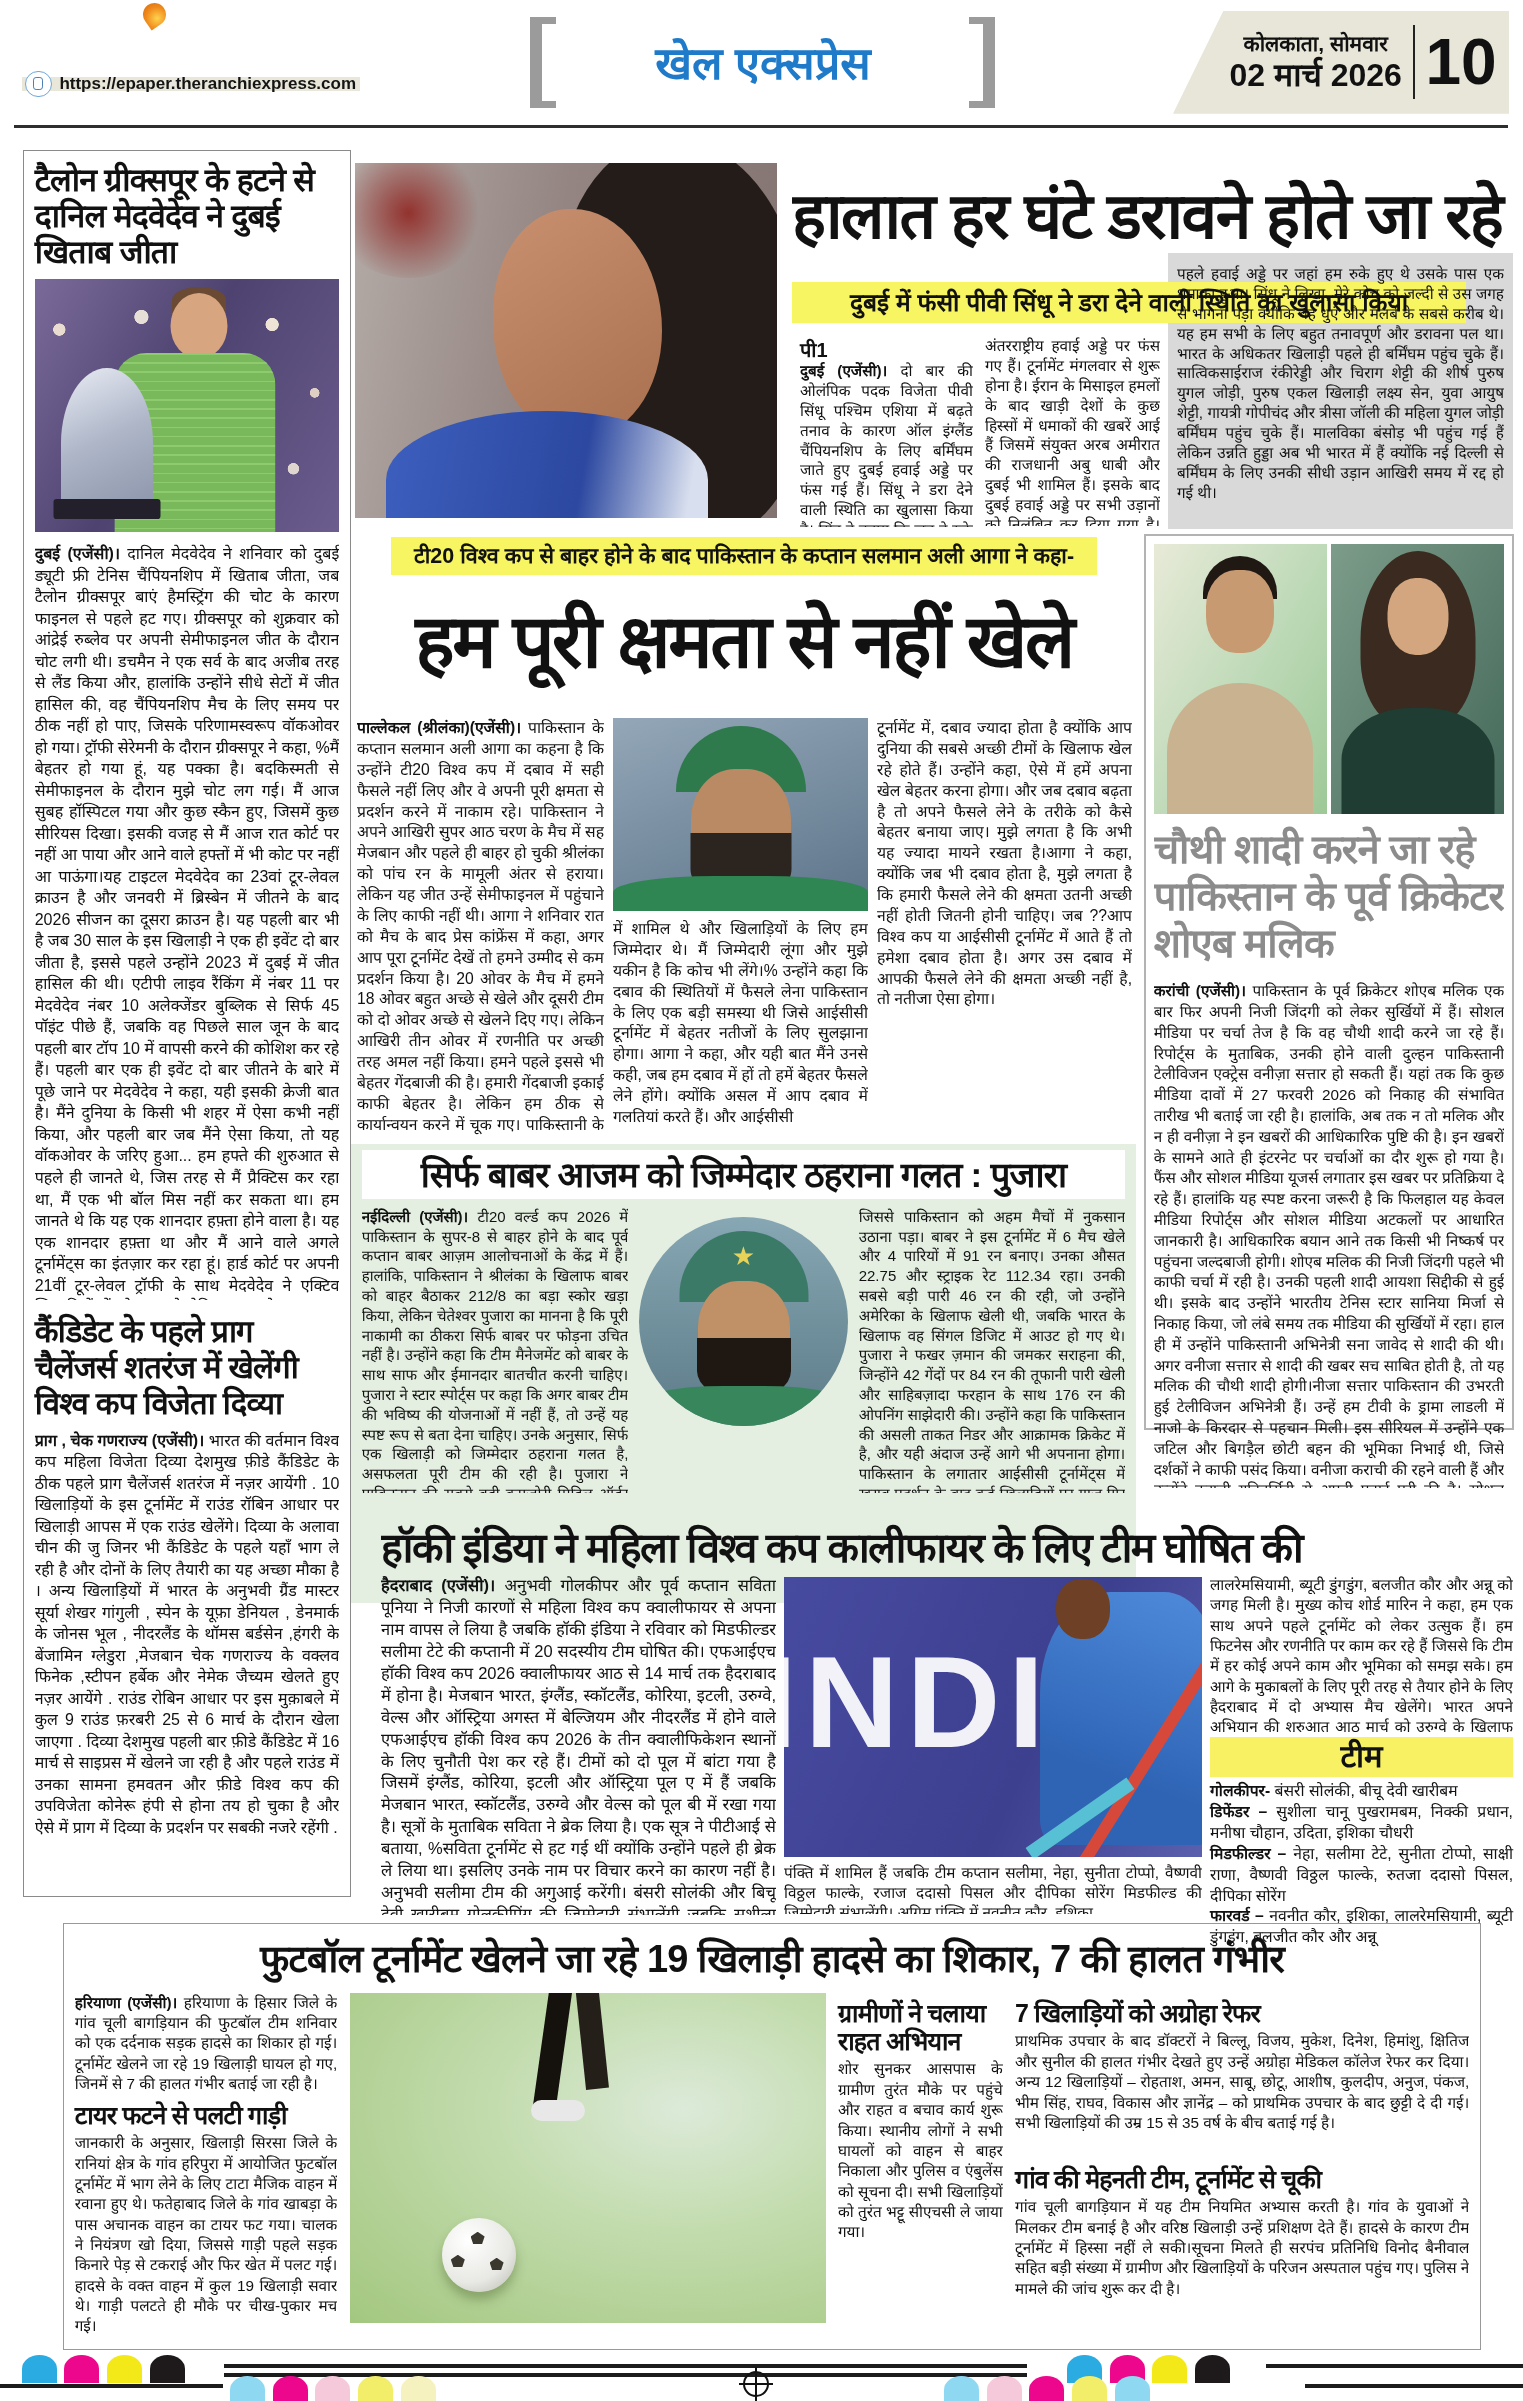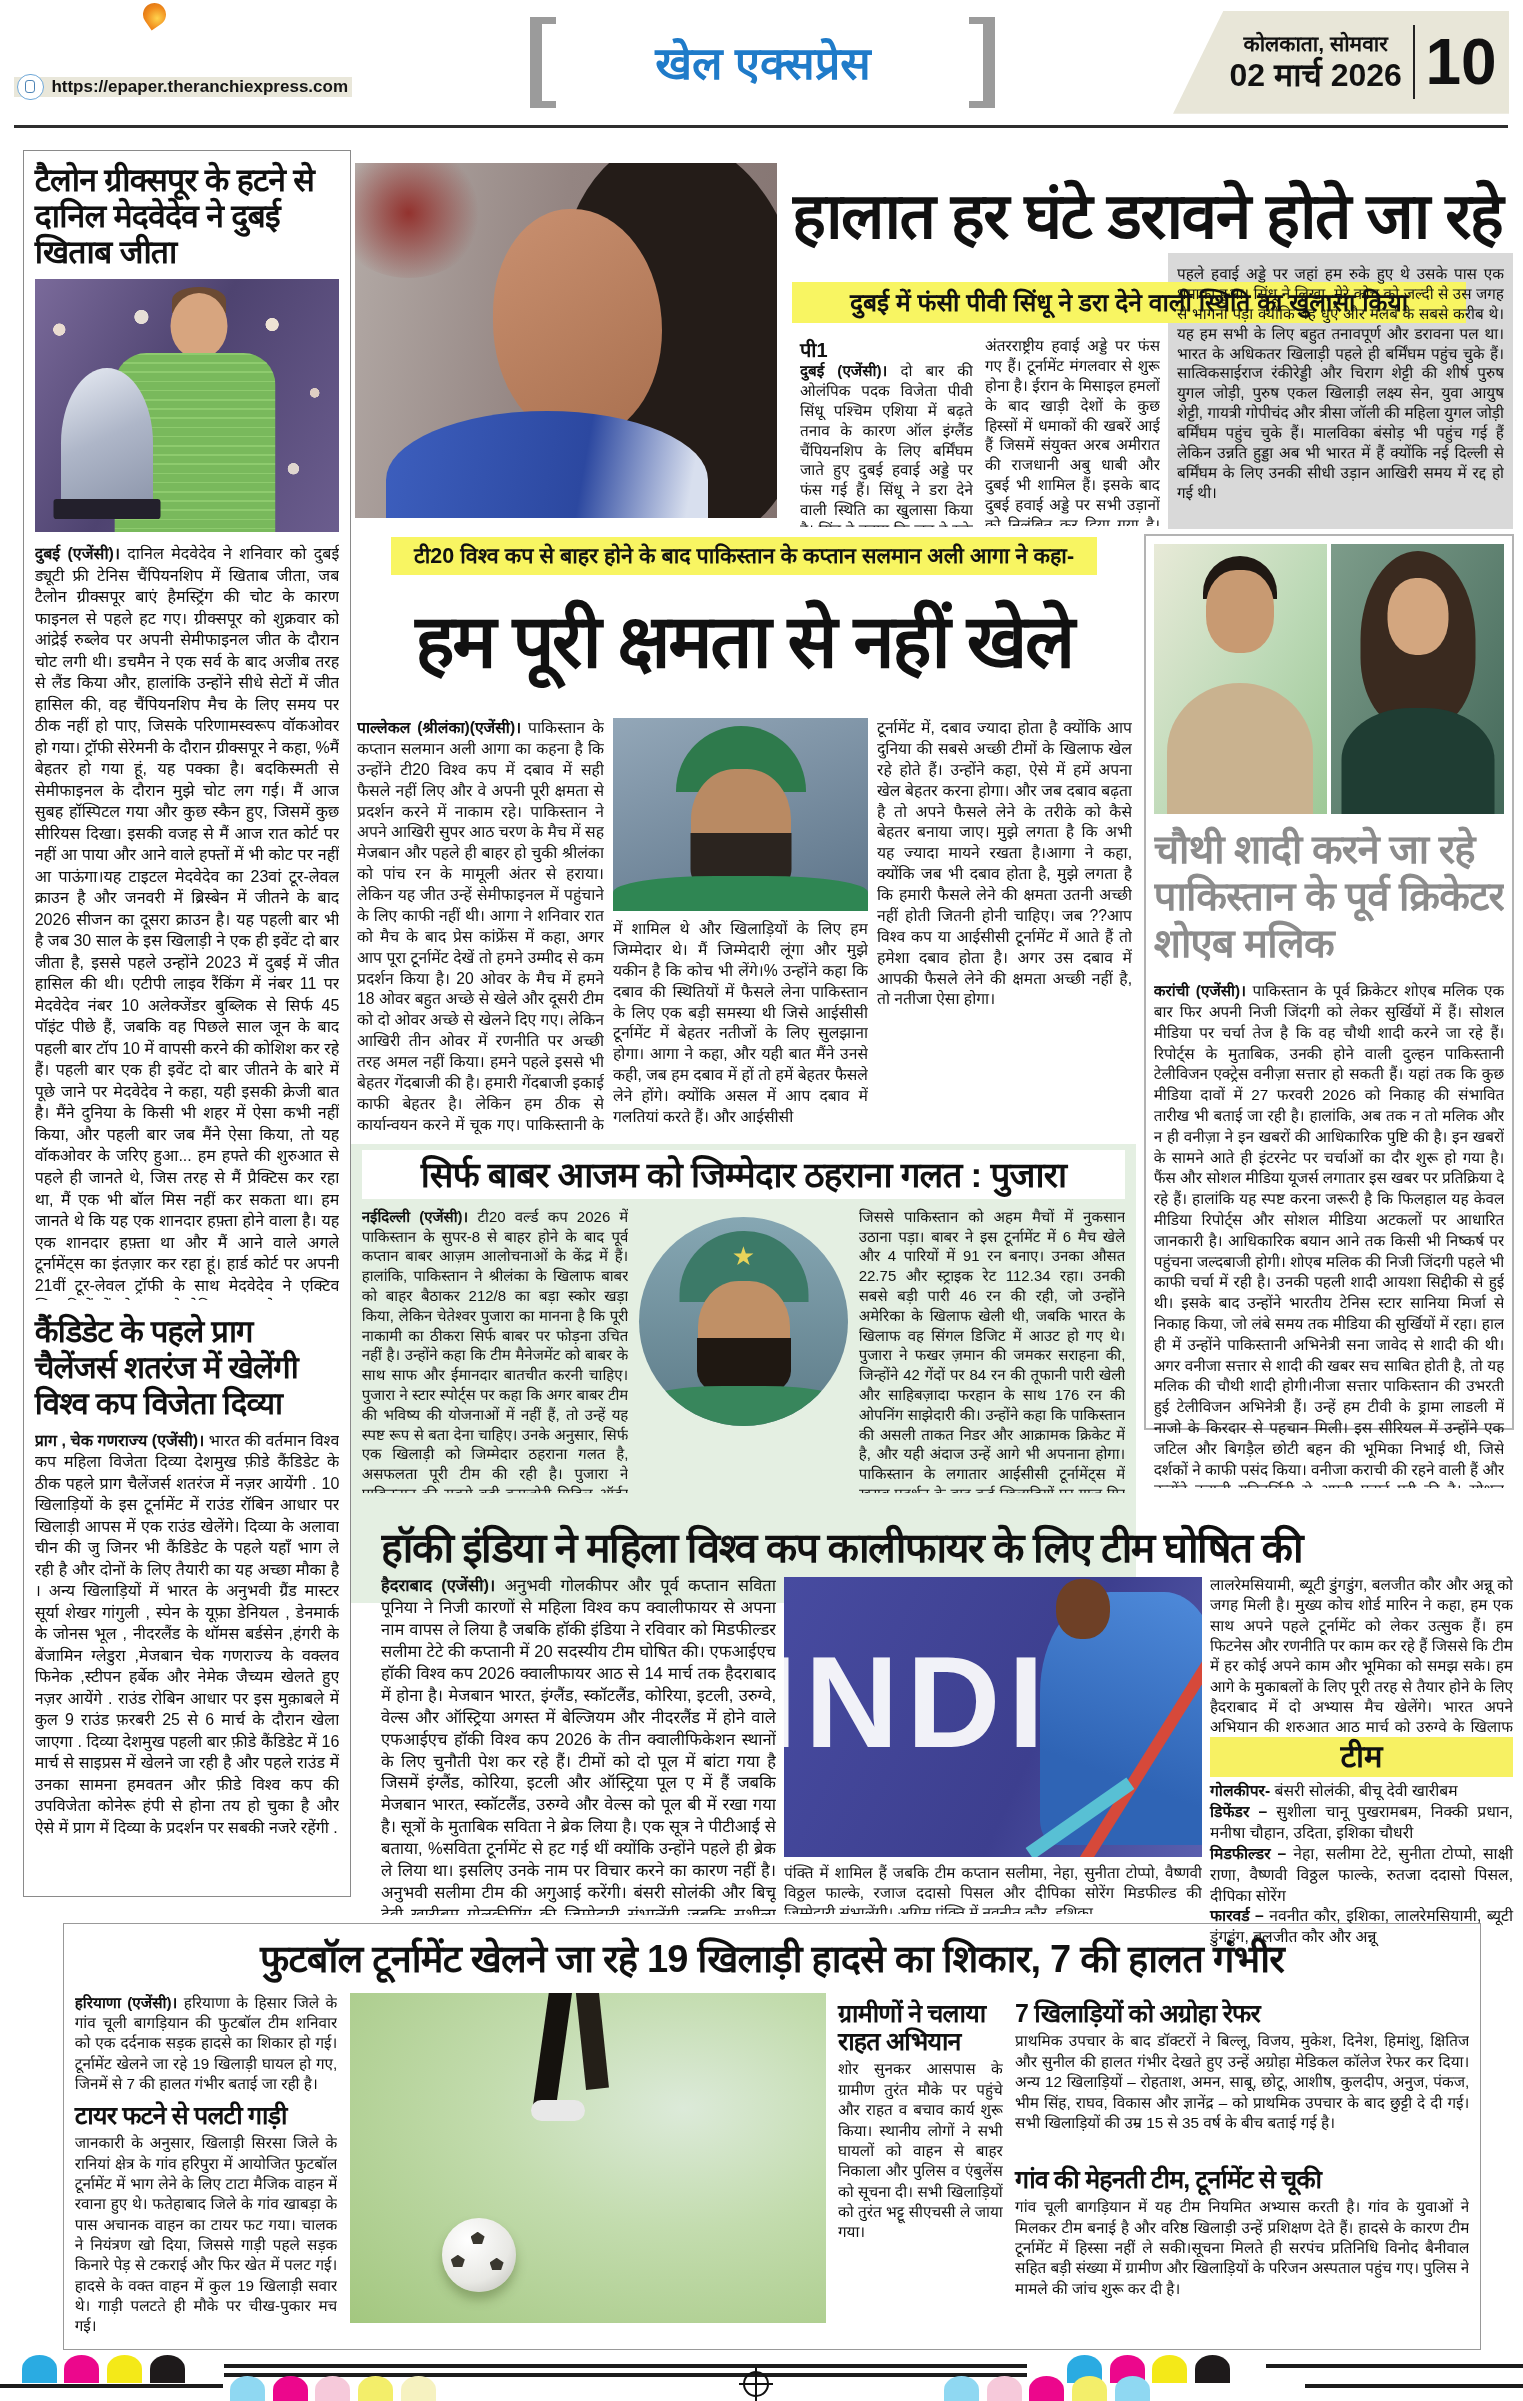--- a/index.html
+++ b/index.html
@@ -5,21 +5,21 @@
   html,body{margin:0;padding:0;background:#f2f2f2;}
   #page{position:relative;width:1523px;height:2401px;background:#ffffff;
         font-family:"Liberation Sans","DejaVu Sans",sans-serif;color:#111;overflow:hidden;}
   .abs{position:absolute;}
   .jt{text-align:justify;overflow:hidden;}
   p{margin:0;}
   
   #masthead{left:14px;top:6.1px;width:338px;height:117px;}
   #masthead-title{font-size:45px;font-weight:800;letter-spacing:-0.8px;color:#121212;line-height:1.0;}
   #flame{left:129px;top:-3.1px;width:23px;height:23px;background:radial-gradient(circle at 50% 70%,#ffd34d 0%,#f08b1d 55%,#d96a10 100%);border-radius:50% 50% 50% 0;transform:rotate(-35deg);}
-  #url-bar{left:0;top:71px;width:338px;height:20px;background:#e9e7da;display:flex;align-items:center;gap:7.7px;padding-left:3.1px;box-sizing:border-box;}
+  #url-bar{left:8px;top:71px;width:338px;height:14px;background:#e9e7da;display:flex;align-items:center;gap:7.7px;padding-left:3.1px;box-sizing:border-box;}
   #hand-icon{width:24.6px;height:24.6px;border-radius:50%;background:#fff;border:1.5px solid #6fa8d8;position:relative;flex-shrink:0;}
   #hand-icon::after{content:"";position:absolute;left:7px;top:5.4px;width:7.7px;height:10.7px;border:1.5px solid #4b82b4;border-radius:3.1px;}
   #url-text{font-size:17px;font-weight:700;color:#141414;}
   #masthead-rule{left:14px;top:125px;width:1494px;height:3.1px;background:#2e2e2e;}
   #bracket-l{left:530px;top:17px;width:26px;height:91px;border-left:12.3px solid #9b9b9b;border-top:7px solid #9b9b9b;border-bottom:7px solid #9b9b9b;box-sizing:border-box;}
   #bracket-r{left:969px;top:17px;width:26px;height:91px;border-right:12.3px solid #9b9b9b;border-top:7px solid #9b9b9b;border-bottom:7px solid #9b9b9b;box-sizing:border-box;}
   #section-title{left:556px;top:31px;width:414px;text-align:center;font-size:45px;font-weight:800;color:#1f7bc9;}
   #date-box{left:1173px;top:10.7px;width:336px;height:103px;background:#e8e6d8;clip-path:polygon(15% 0,100% 0,100% 100%,0 100%);display:flex;align-items:center;justify-content:flex-end;gap:10.7px;padding-right:12.3px;box-sizing:border-box;}
   #city-day{font-size:21px;font-weight:700;text-align:center;line-height:1.25;}
   #date-line{font-size:32px;font-weight:800;text-align:right;line-height:1.1;}

